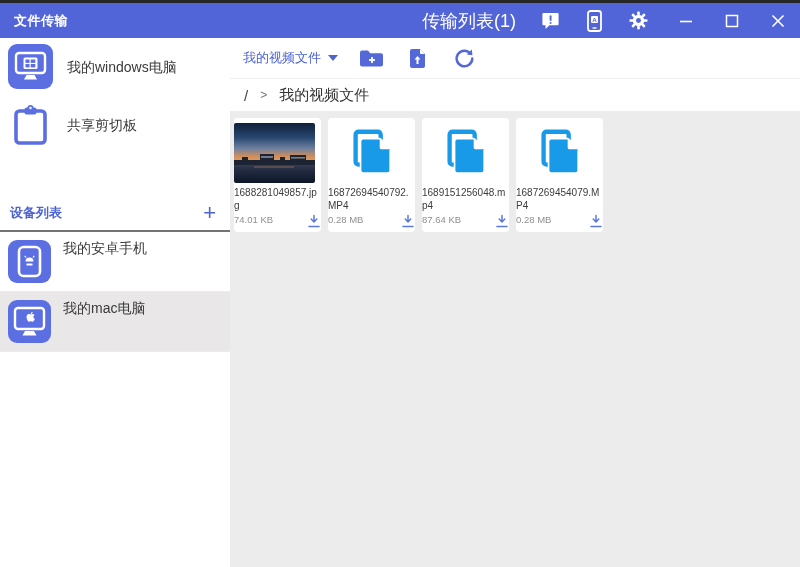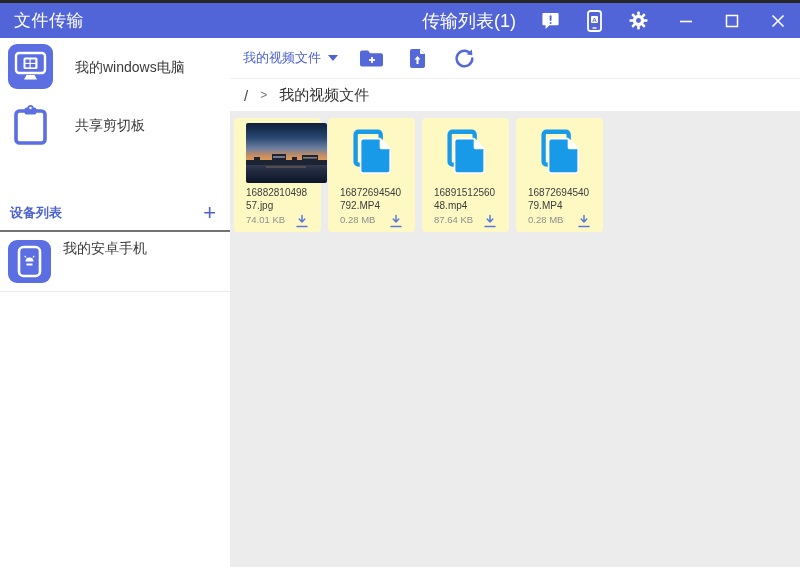--- a/index.html
+++ b/index.html
@@ -6,33 +6,33 @@
   html,body { width:800px; height:567px; overflow:hidden;
     font-family:"Liberation Sans","DejaVu Sans",sans-serif; }
   .window { width:800px; height:567px; display:flex; flex-direction:column; background:#fff; }
 
   
   .top-strip { height:3px; background:#262626; }
 
   
   .titlebar { height:35px; background:#5265d8; display:flex; align-items:center;
     color:#fff; padding:0 14px 0 14px; flex:0 0 auto; }
-  .tb-title { font-size:17px; font-weight:normal; letter-spacing:.5px; }
+  .tb-title { font-size:13px; font-weight:bold; letter-spacing:.5px; }
   .tb-transfer { margin-left:auto; font-size:18px; cursor:pointer; }
   .tb-icon { margin-left:24px; width:20px; height:20px; display:flex;
     align-items:center; justify-content:center; cursor:pointer; }
   .win-btn { margin-left:30px; width:16px; height:16px; display:flex;
     align-items:center; justify-content:center; cursor:pointer; }
 
   
   .app-body { flex:1; display:flex; min-height:0; }
 
   
   .sidebar { width:230px; background:#fff; flex:0 0 auto; display:flex; flex-direction:column; }
-  .side-item { display:flex; align-items:center; gap:22px; padding:8px 0 6px 8px; height:58px; cursor:pointer; }
+  .side-item { display:flex; align-items:center; gap:14px; padding:8px 0 6px 8px; height:58px; cursor:pointer; }
   .side-item .lbl { font-size:14px; color:#3a3a3a; }
   .devices-header { display:flex; align-items:center; justify-content:space-between;
     padding:6px 14px 8px 10px; border-bottom:2px solid #737373;margin-top:44px; }
   .devices-header .lbl { font-size:13px; font-weight:bold; color:#4d63d4; }
   .add-btn { font-size:22px; line-height:18px; color:#4d63d4; cursor:pointer; font-weight:400; }
   .device-item { display:flex; align-items:flex-start; gap:12px; padding:8px 0 8px 8px;
     height:60px; border-bottom:1px solid #eceaea; cursor:pointer; }
   .device-item .lbl { font-size:14px; color:#3a3a3a; }
   .device-item.selected { background:#e9e7e7; }
 
@@ -48,22 +48,22 @@
     justify-content:center; cursor:pointer; }
   .tool-btn:first-of-type { margin-left:auto; }
   .breadcrumb { height:33px; background:#fff; display:flex; align-items:center; gap:12px;
     padding:0 14px; border-top:1px solid #f0f0f0; flex:0 0 auto; }
   .bc-root { font-size:15px; color:#444; cursor:pointer; }
   .bc-sep { font-size:12px; color:#777; }
   .bc-cur { font-size:15px; color:#333; }
 
   .content { flex:1; background:#edecec; padding:7px 4px; min-height:0; }
   .file-grid { display:flex; gap:7px; }
-  .file-card { width:87px; height:114px; background:#fef9c3; border-radius:4px;
-    padding:5px 12px 4px; display:flex; flex-direction:column; cursor:pointer; }
+  .file-card { width:87px; height:114px; background:#ffffff; border-radius:4px;
+    padding:5px 0 4px; display:flex; flex-direction:column; cursor:pointer; }
   .thumb { width:81px; height:60px; border-radius:2px; overflow:hidden; flex:0 0 auto; }
   .icon-wrap { height:60px; display:flex; align-items:center; justify-content:center; flex:0 0 auto; }
   .fname { font-size:10px; color:#3c3c3c; line-height:1.3; word-break:break-all;
     height:27px; overflow:hidden; margin-top:3px; }
   .fmeta { display:flex; justify-content:space-between; align-items:flex-start; margin-top:auto; }
   .fsize { font-size:9.5px; color:#8f8f8f; }
   .dl-btn { width:14px; height:14px; cursor:pointer; }
 </style>
 </head>
 <body>
@@ -174,20 +174,34 @@
             <path d="M17.5 21.5 a4 4 0 0 1 8 0 z" fill="#fff"></path>
             <line x1="18" y1="17.5" x2="16.8" y2="15.8" stroke="#fff" stroke-width="1.2"></line>
             <line x1="25" y1="17.5" x2="26.2" y2="15.8" stroke="#fff" stroke-width="1.2"></line>
             <line x1="18.5" y1="24.5" x2="24.5" y2="24.5" stroke="#fff" stroke-width="2"></line>
           </svg>
         </span>
         <span class="lbl">我的安卓手机</span>
       </div>
 
 
+      <div class="device-item selected">
+        <span>
+          <svg width="43" height="43" viewBox="0 0 43 43">
+            <rect width="43" height="43" rx="9" fill="#5b6ee2"></rect>
+            <rect x="7" y="8" width="29" height="21" rx="3" fill="none" stroke="#fff" stroke-width="2.4"></rect>
+            <g transform="translate(14.5,11) scale(0.62)" fill="#fff">
+              <path d="M15.5 3.5c-.4 1-1.3 1.8-2.2 1.7-.2-1 .4-2.1 1-2.7.6-.7 1.5-1.2 2.2-1.2.1 1-.3 1.7-1 2.2z"></path>
+              <path d="M17.6 9.6c0-2.1 1.7-3 1.8-3.1-1-1.4-2.5-1.6-3-1.7-1.3-.1-2.5.8-3.1.8-.6 0-1.7-.8-2.7-.7-1.4 0-2.7.8-3.4 2.1-1.4 2.5-.4 6.2 1 8.2.7 1 1.5 2.1 2.6 2.1 1 0 1.4-.7 2.7-.7s1.6.7 2.7.6c1.1 0 1.8-1 2.5-2 .8-1.2 1.1-2.3 1.1-2.4-.1 0-2.2-.9-2.2-3.2z"></path>
+            </g>
+            <path d="M17 31 h9 l2.5 4.5 h-14 z" fill="#fff"></path>
+          </svg>
+        </span>
+        <span class="lbl">我的mac电脑</span>
+      </div>
 
     </div>
 
     <div class="main">
 
       <div class="toolbar">
         <span class="storage">
           <span class="lbl">我的视频文件</span>
           <span class="caret"></span>
         </span>

